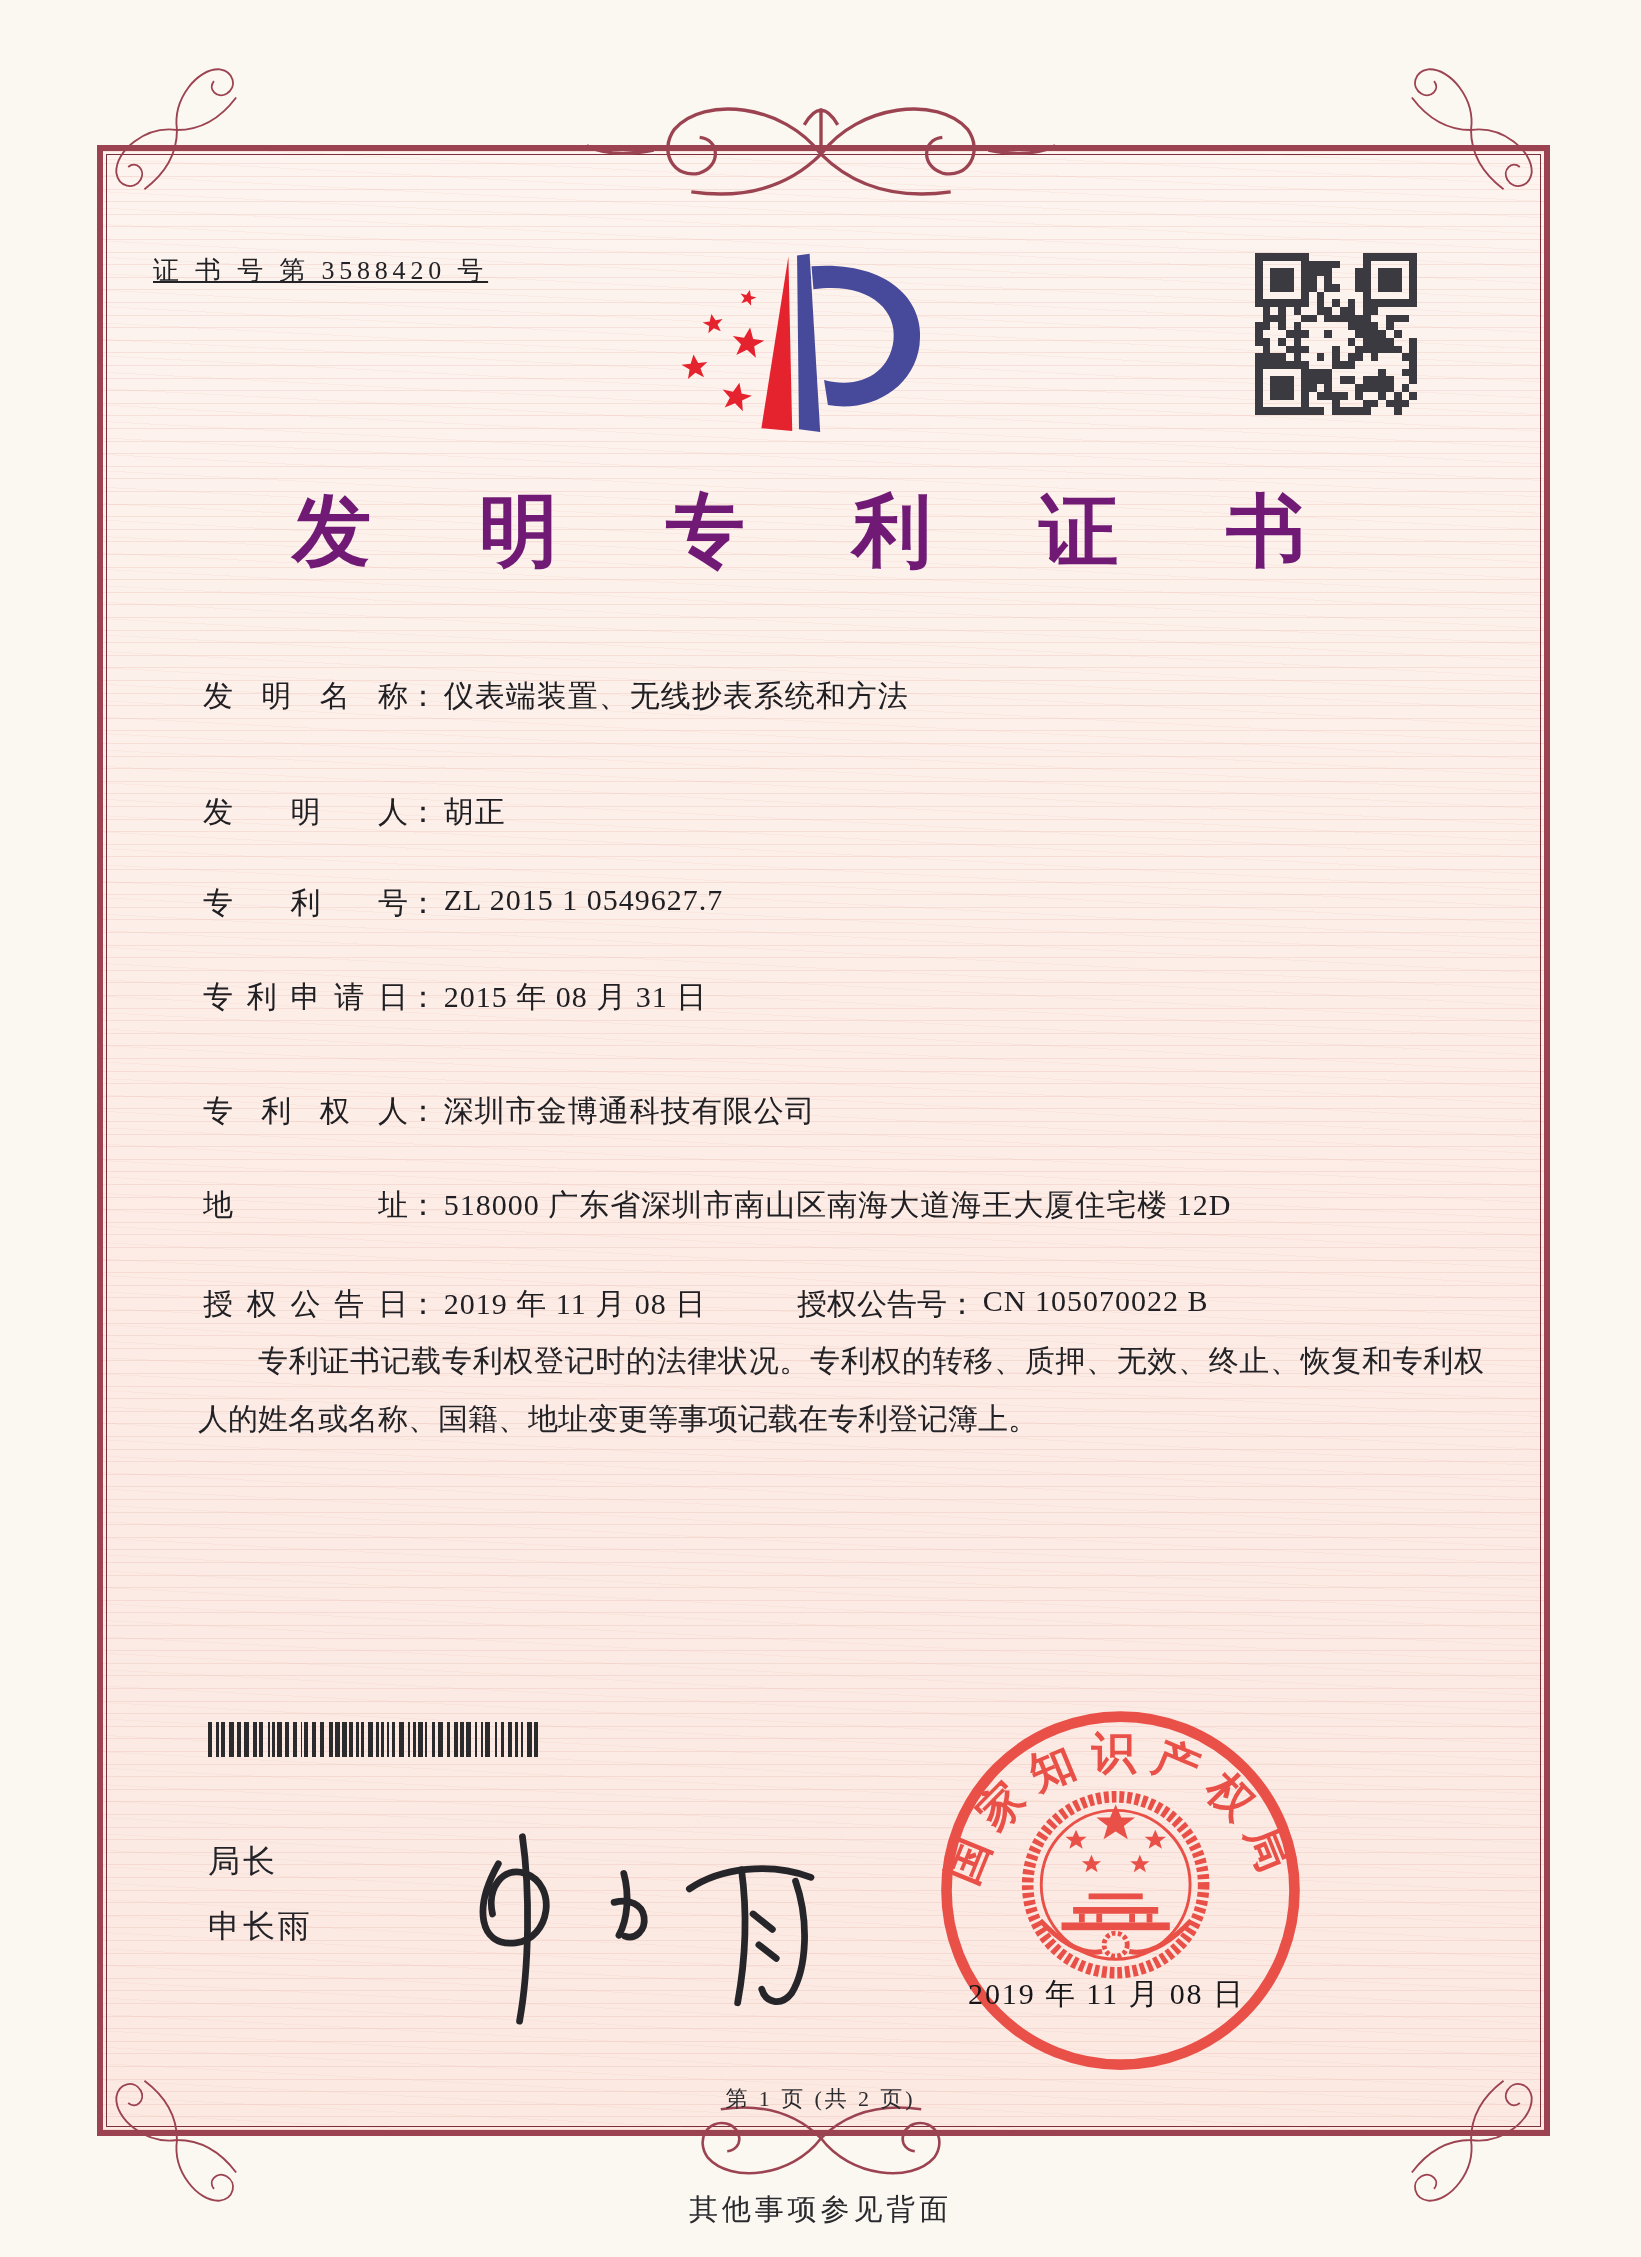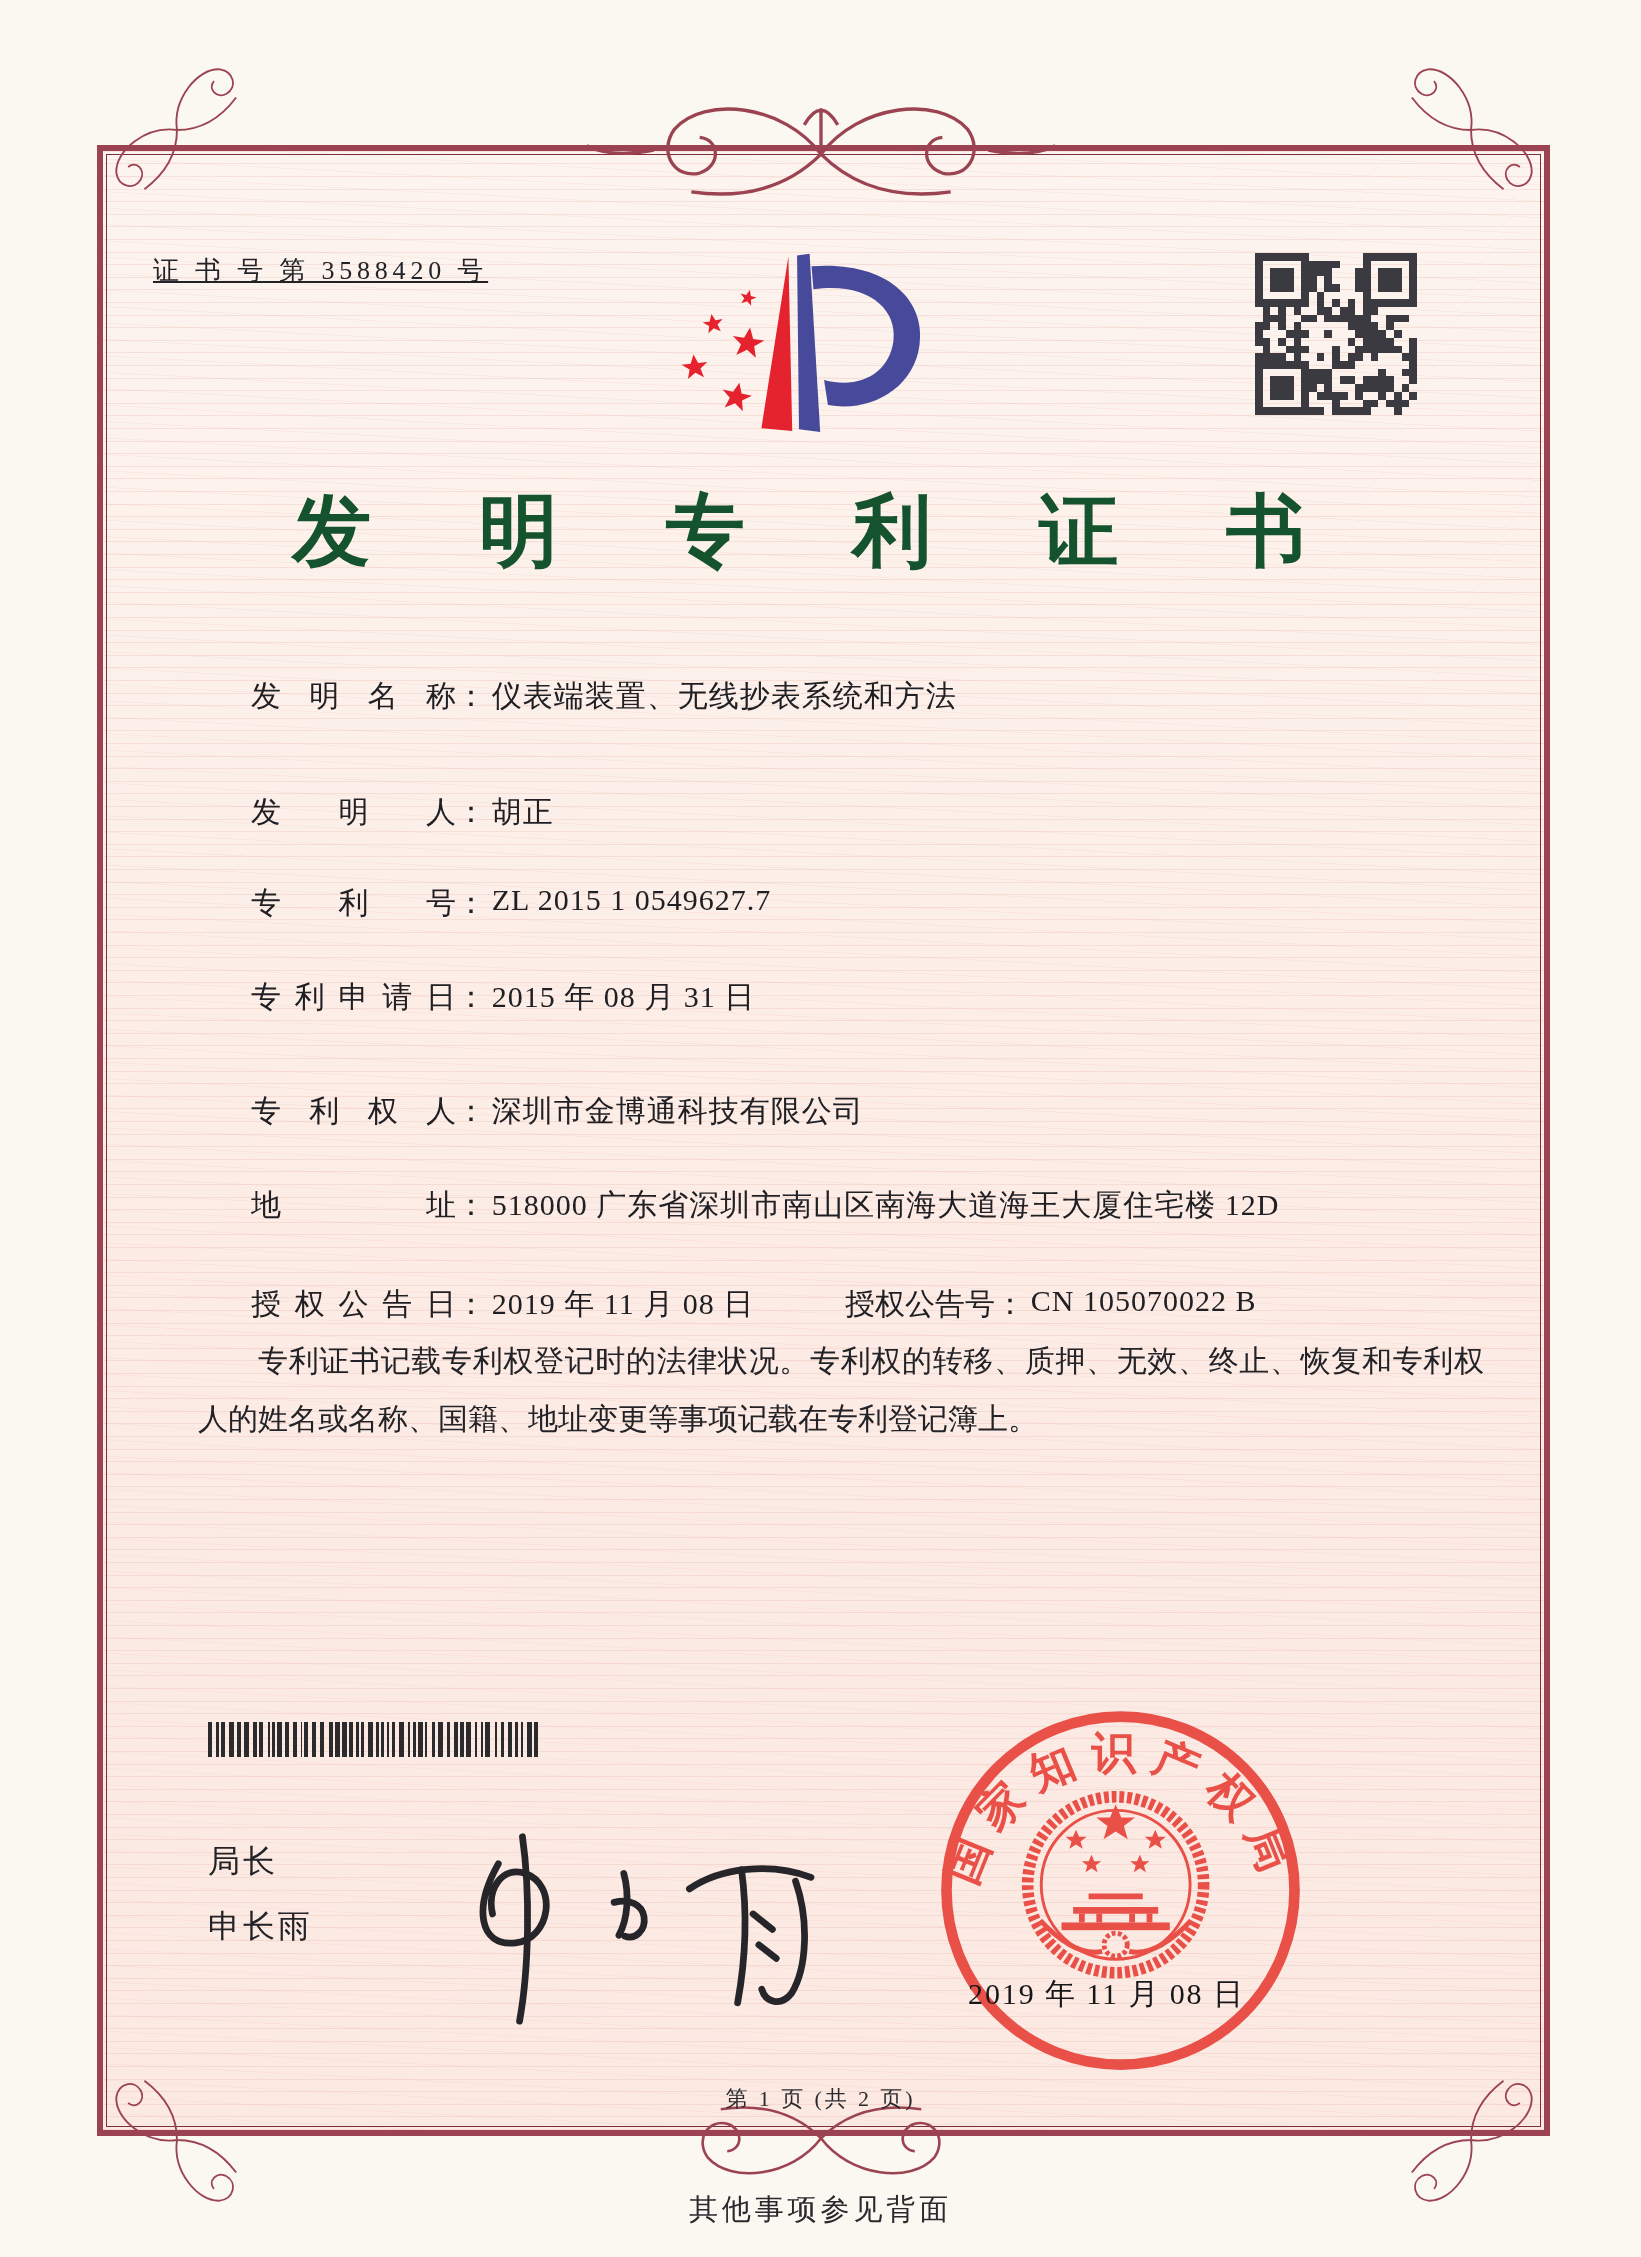--- a/index.html
+++ b/index.html
@@ -19,22 +19,22 @@
       repeating-linear-gradient(3deg, rgba(240,200,190,.20) 0 1px, rgba(0,0,0,0) 1px 16.4px),
       linear-gradient(180deg,#fdf4ef 0%,#fcece5 55%,#fbe9e2 100%);
   }
   .frame-inner{
     position:absolute;left:2.9px;top:2.9px;right:2.9px;bottom:2.9px;
     border:1.9px solid #7e2e3b;
   }
   .flourish{pointer-events:none;}
   .cert-no{left:153px;top:253px;font-size:26px;letter-spacing:4.8px;color:#232327;text-decoration:underline;}
   .title{left:0;width:1641px;top:479px;text-align:center;font-size:79px;font-weight:600;
-         letter-spacing:44px;color:#14532d;white-space:nowrap;}
-  .frow{left:203px;width:1284px;height:39px;font-size:30px;white-space:nowrap;margin-left:48px;}
+         letter-spacing:44px;color:#701a75;white-space:nowrap;}
+  .frow{left:203px;width:1284px;height:39px;font-size:30px;white-space:nowrap;}
   .flabel{display:inline-block;width:205px;text-align:justify;text-align-last:justify;vertical-align:top;}
   .fcolon{display:inline-block;margin-right:5.8px;vertical-align:top;}
   .fvalue{vertical-align:top;letter-spacing:1px;}
   .pair2{position:absolute;left:594px;top:0;}
   .paras{left:198px;top:1332px;width:1286px;font-size:30px;line-height:58px;color:#232327;}
   .paras p{margin:0;text-indent:2em;text-align:justify;}
   .barcode{left:208px;top:1722px;width:340px;height:35px;display:flex;align-items:stretch;}
   .barcode div{background:#2b2b2e;}
   .director{left:208px;font-size:32px;letter-spacing:2.9px;color:#232327;}
   .qr{left:1255px;top:253px;width:162px;height:162px;display:grid;

